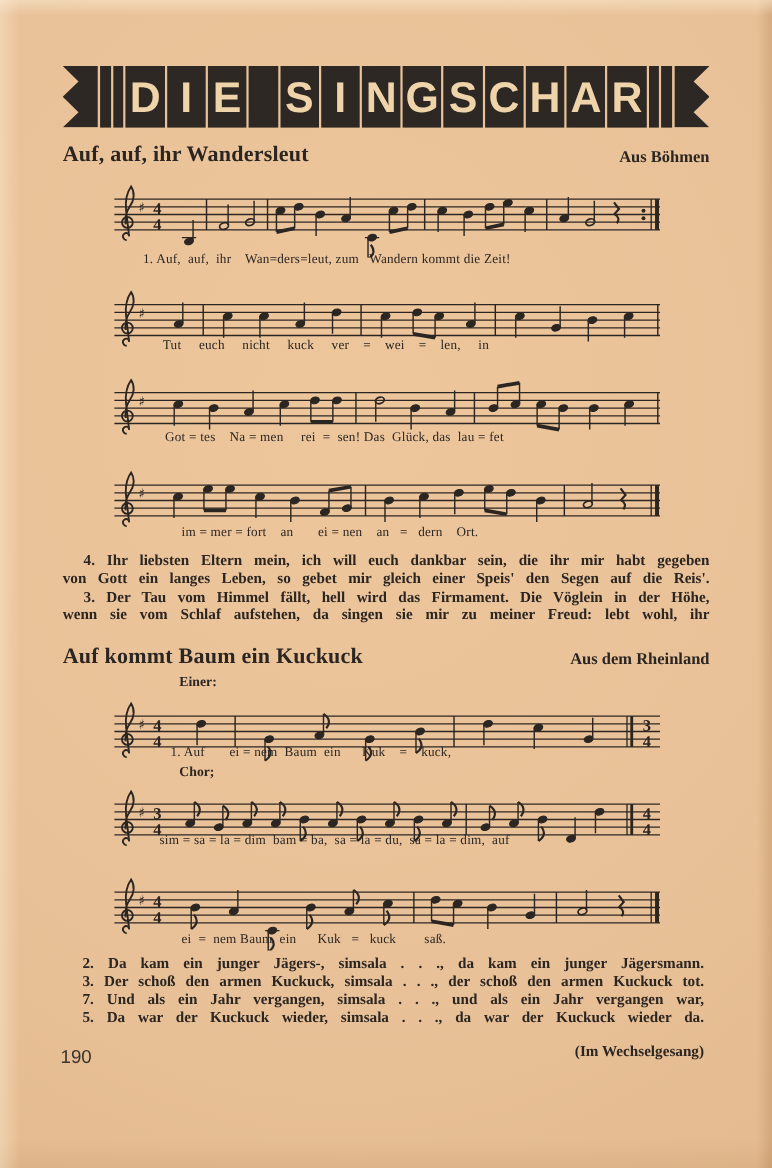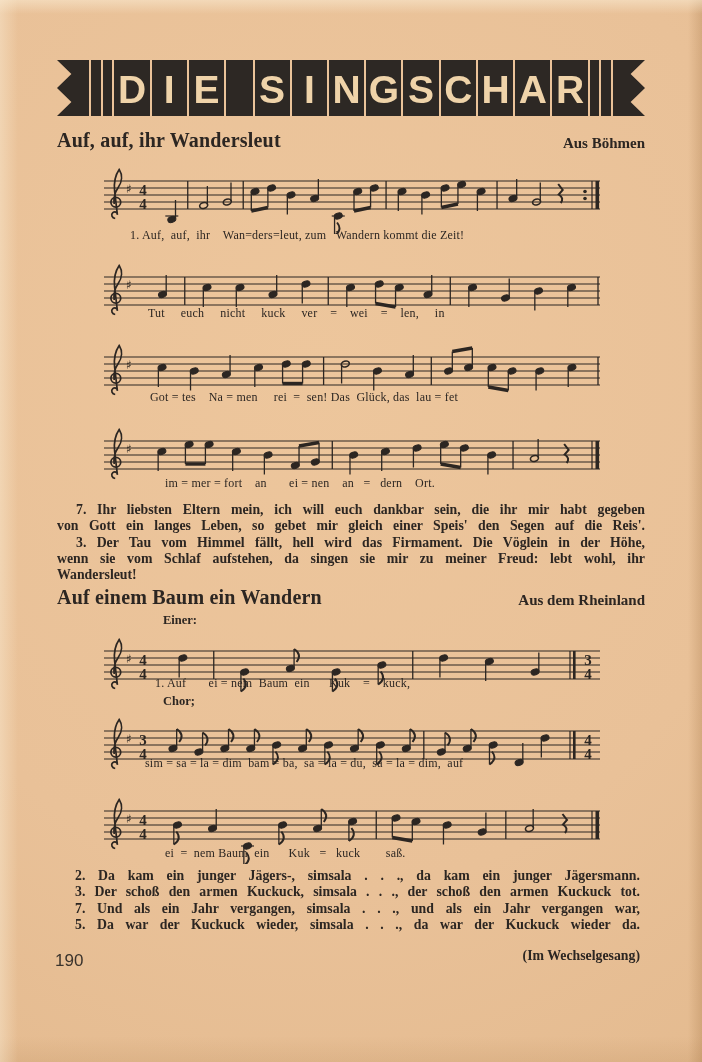--- a/index.html
+++ b/index.html
@@ -302,29 +302,28 @@
         <ellipse cx="434.43636363636364" cy="35.5" rx="4.1" ry="2.9" transform="rotate(-18 434.43636363636364 35.5)" fill="none" stroke="#2c2622" stroke-width="1.6"></ellipse>
         <line x1="438.1363636363636" y1="34.5" x2="438.1363636363636" y2="16" stroke="#2c2622" stroke-width="1.3"></line>
         <path d="M464.1454545454545 21 L468.6454545454545 27 L464.6454545454545 31.5 C 468.6454545454545 34 469.1454545454545 37 466.6454545454545 40" fill="none" stroke="#2c2622" stroke-width="2"></path>
         <line x1="492" y1="18" x2="492" y2="46" stroke="#2c2622" stroke-width="1.2"></line>
         <rect x="495.5" y="18" width="3.6" height="28" fill="#2c2622"></rect>
       </svg>
     </div>
   <div class="lyrics" style="left:165px;top:476px;">im = mer = fort    an       ei = nen    an   =   dern    Ort.</div>
 
   <div class="verses" style="left:57px;top:502px;width:588px;">
-    <div class="vline jl indent">7. Ihr liebsten Eltern mein, ich will euch dankbar sein, die ihr mir habt gegeben</div>
+    <div class="vline jl indent">4. Ihr liebsten Eltern mein, ich will euch dankbar sein, die ihr mir habt gegeben</div>
     <div class="vline jl">von Gott ein langes Leben, so gebet mir gleich einer Speis' den Segen auf die Reis'.</div>
     <div class="vline jl indent">3. Der Tau vom Himmel fällt, hell wird das Firmament. Die Vöglein in der Höhe,</div>
     <div class="vline jl">wenn sie vom Schlaf aufstehen, da singen sie mir zu meiner Freud: lebt wohl, ihr</div>
-    <div class="vline">Wandersleut!</div>
   </div>
 
   <div class="songhead" style="top:586px;">
-    <span class="songtitle">Auf einem Baum ein Wandern</span>
+    <span class="songtitle">Auf kommt Baum ein Kuckuck</span>
     <span class="songorigin">Aus dem Rheinland</span>
   </div>
 
   <div class="mlabel" style="left:163px;top:613px;">Einer:</div>
   <div class="staffbox" style="top:626px;">
       <svg viewBox="0 0 502 64">
         <line x1="4" y1="18" x2="500" y2="18" stroke="#2c2622" stroke-width="1.15"></line>
         <line x1="4" y1="25" x2="500" y2="25" stroke="#2c2622" stroke-width="1.15"></line>
         <line x1="4" y1="32" x2="500" y2="32" stroke="#2c2622" stroke-width="1.15"></line>
         <line x1="4" y1="39" x2="500" y2="39" stroke="#2c2622" stroke-width="1.15"></line>

